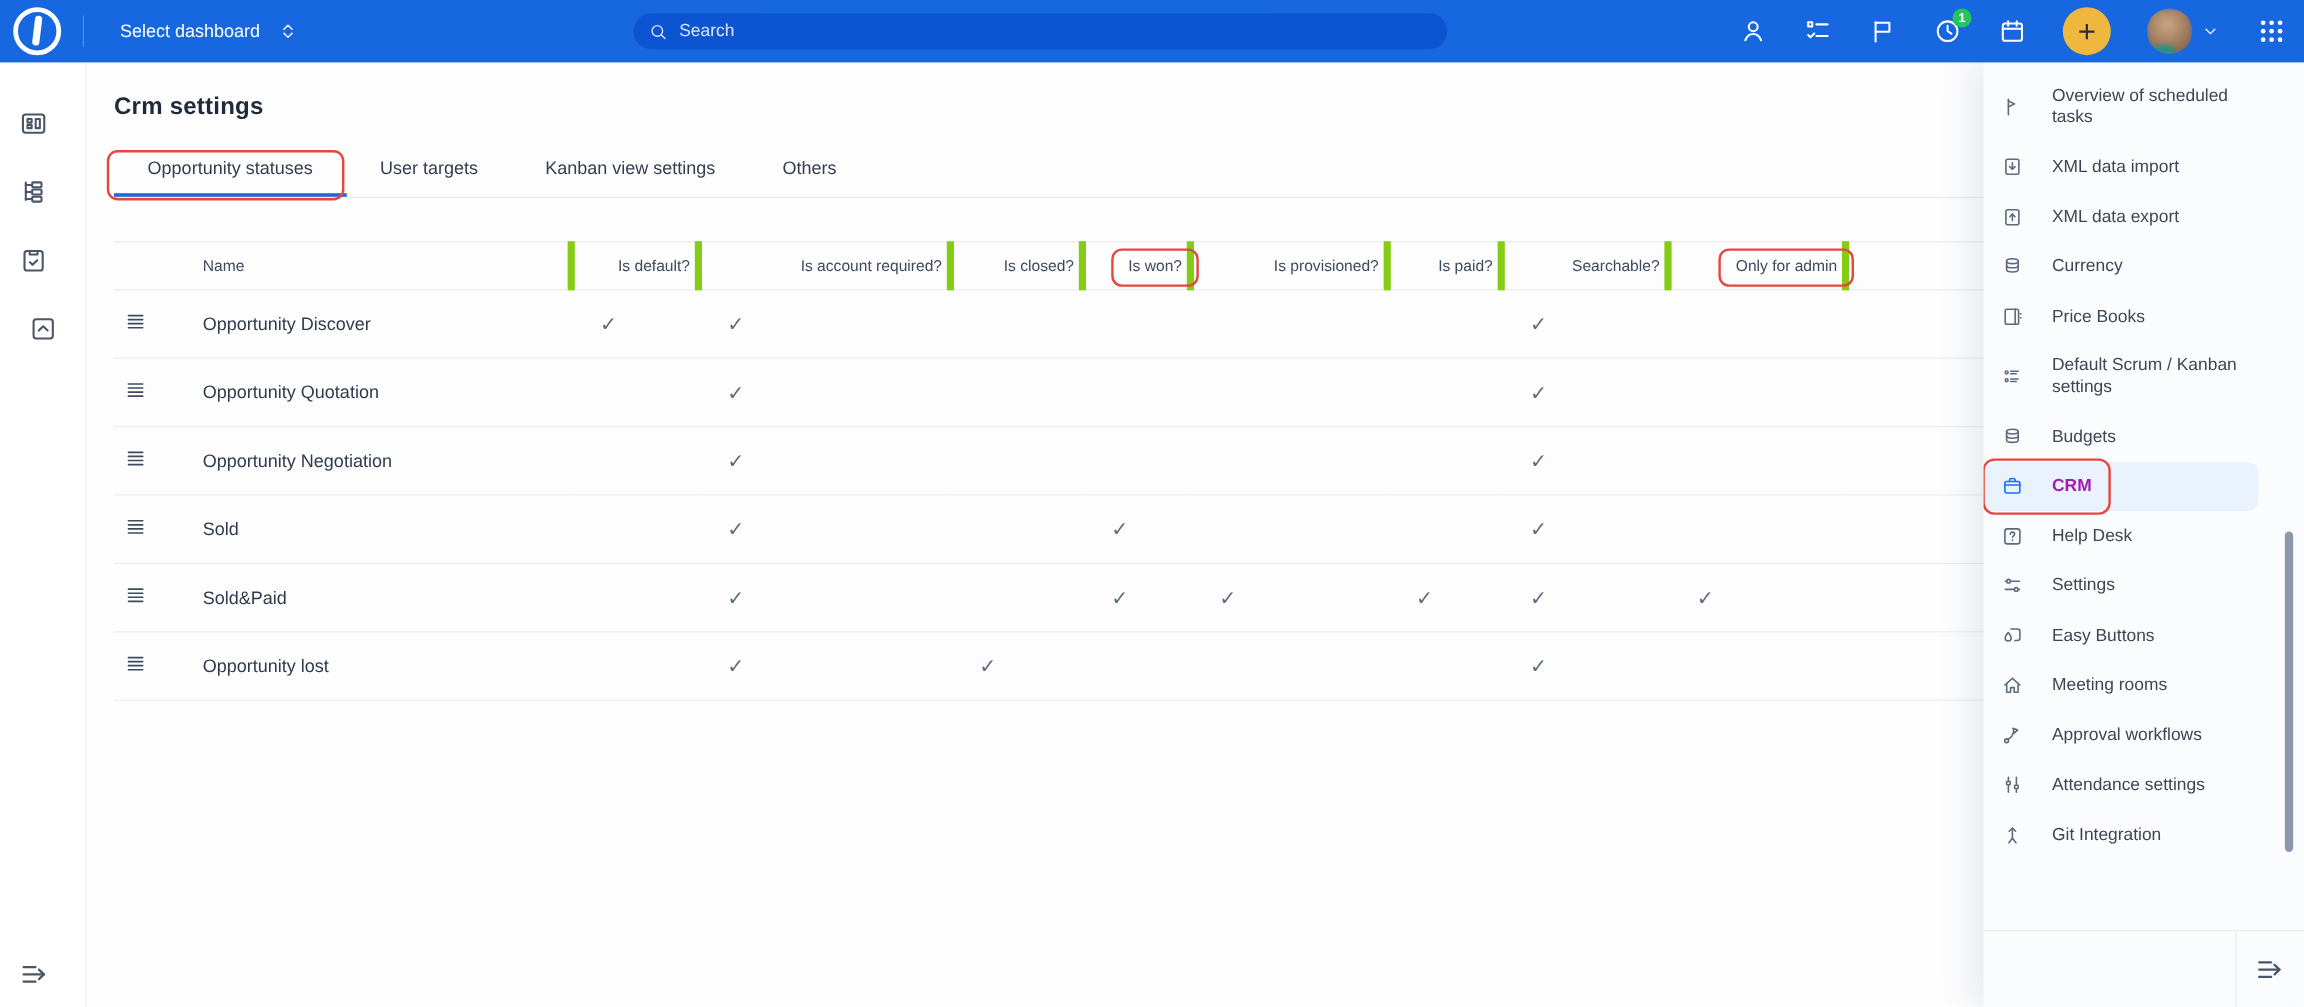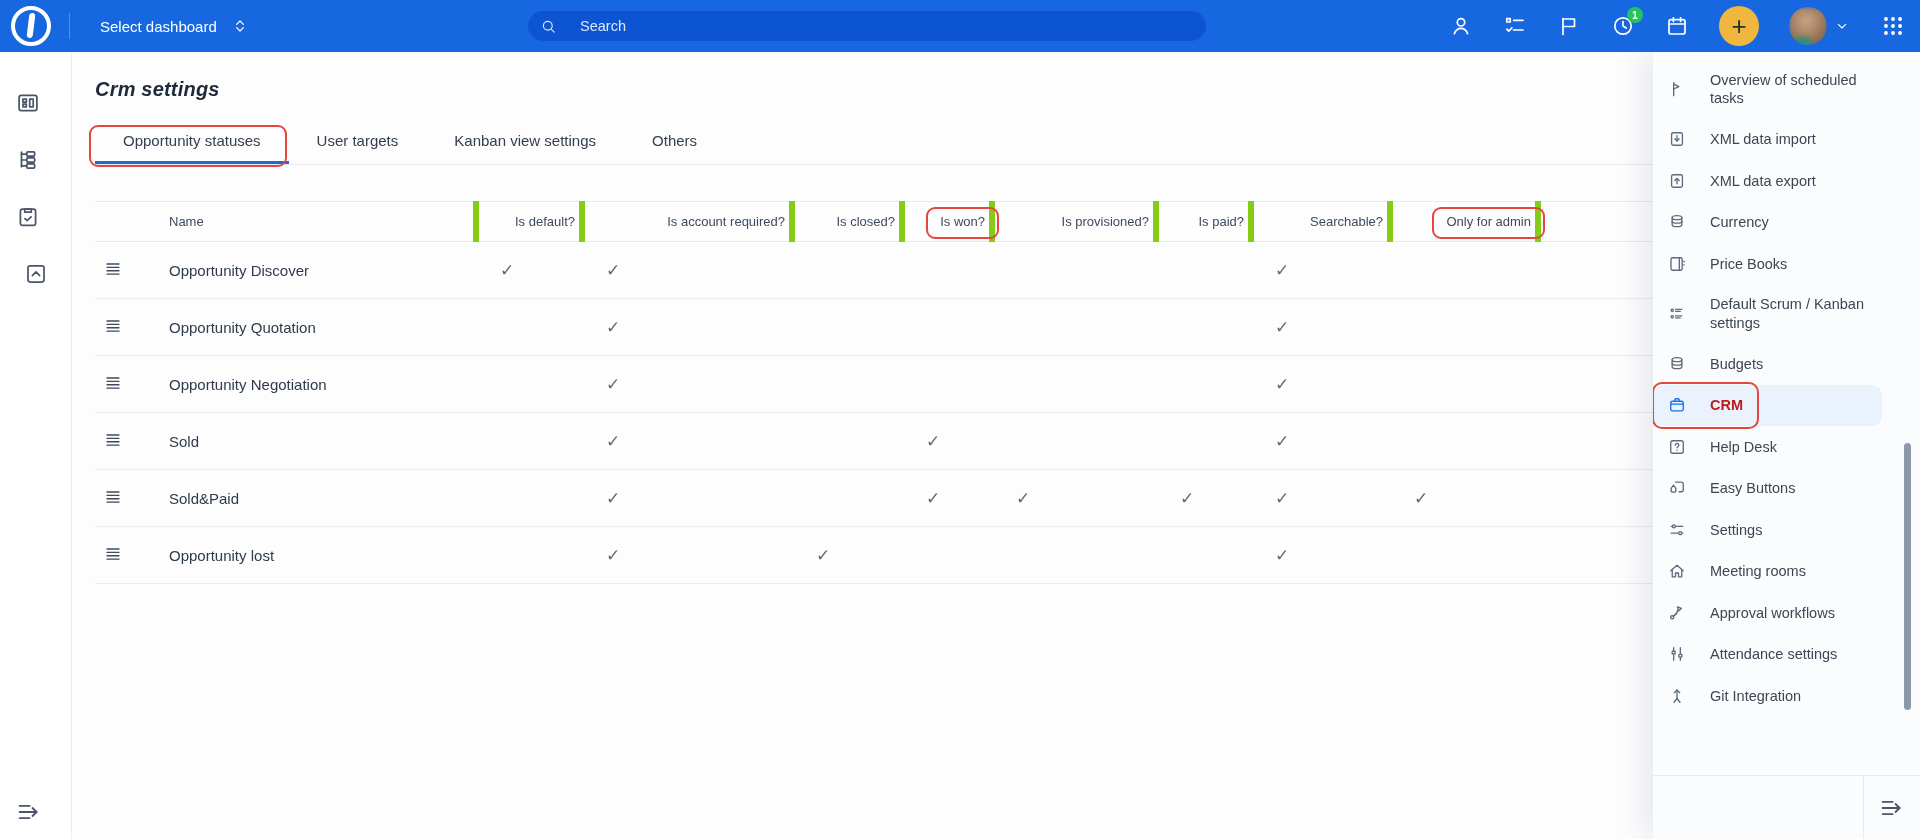--- a/index.html
+++ b/index.html
@@ -11,21 +11,21 @@
   .icon svg { width:100%; height:100%; fill:none; stroke:currentColor; stroke-width:1.6; stroke-linecap:round; stroke-linejoin:round; }
   .icon.fill svg { fill:currentColor; stroke:none; }
 
   
   .topbar { position:absolute; top:0; left:0; width:1920px; height:52px; background:#1667e0; display:flex; align-items:center; z-index:40; }
   .logo { width:40px; height:40px; margin-left:11px; border:4.5px solid #fff; border-radius:50%; position:relative; }
   .logo::after { content:""; position:absolute; left:13px; top:3px; width:5.5px; height:25px; background:#fff; border-radius:3px; transform:rotate(7deg); }
   .tb-divider { width:1px; height:26px; background:rgba(255,255,255,.28); margin-left:18px; }
   .select-dash { display:flex; align-items:center; gap:14px; margin-left:30px; color:#fff; font-size:15px; cursor:pointer; }
   .select-dash .icon { width:18px; height:22px; color:#fff; }
-  .searchbar { position:absolute; left:528px; top:11px; width:678px; height:30px; background:#0d54d2; border-radius:15px; display:flex; align-items:center; padding:6px 12px; gap:23px; }
+  .searchbar { position:absolute; left:528px; top:11px; width:678px; height:30px; background:#0d54d2; border-radius:15px; display:flex; align-items:center; padding:6px 12px; gap:9px; }
   .searchbar .icon { width:17px; height:17px; color:#dbe7ff; }
   .searchbar input { background:transparent; border:none; outline:none; color:#eef4ff; font-size:14.5px; width:560px; font-family:"Liberation Sans",sans-serif; }
   .searchbar input::placeholder { color:#dbe7ff; opacity:1; }
   .tb-right { position:absolute; right:14px; top:0; height:52px; display:flex; align-items:center; gap:30px; }
   .tb-btn { width:24px; height:24px; color:#fff; position:relative; cursor:pointer; }
   .tb-btn svg { stroke-width:1.7; }
   .badge { position:absolute; top:-7px; right:-8px; min-width:16px; height:16px; background:#22c55e; border-radius:8px; color:#fff; font-size:10.5px; font-weight:bold; display:flex; align-items:center; justify-content:center; padding:0 4px; }
   .plus-btn { width:40px; height:40px; border-radius:50%; background:#efb73e; color:#2b2f36; display:flex; align-items:center; justify-content:center; font-size:26px; font-weight:400; cursor:pointer; line-height:1; }
   .avatar-wrap { display:flex; align-items:center; gap:7px; cursor:pointer; }
   .avatar { width:38px; height:38px; border-radius:50%; overflow:hidden; position:relative; }
@@ -37,21 +37,21 @@
   
   .left-sidebar { position:absolute; top:52px; left:0; width:72px; height:787px; background:#fff; border-right:1px solid #ededf1; z-index:10; }
   .sb-item { height:57px; display:flex; align-items:center; justify-content:center; gap:5px; cursor:pointer; }
   .sb-list { padding-top:22px; }
   .sb-item .main-ic { width:26px; height:26px; color:#4a5568; }
   .sb-item .chev { width:10px; height:10px; color:#8a93a3; }
   .sb-expand { position:absolute; left:15px; bottom:13px; width:28px; height:28px; color:#4a5568; cursor:pointer; }
 
   
   .content { position:absolute; top:52px; left:72px; width:1848px; height:787px; background:#fdfdfe; padding-left:23px; }
-  .page-title { font-size:20px; font-weight:700; color:#1e2a3a; margin-top:26px; letter-spacing:.2px;font-style:italic; }
+  .page-title { font-size:20px; font-weight:700; color:#1e2a3a; margin-top:26px; letter-spacing:.2px; }
   .tabs-row { margin-top:25px; display:flex; border-bottom:1px solid #e9ebee; padding-right:24px; }
   .tab { position:relative; padding:6px 28px 15px; font-size:15px; color:#333e50; background:none; border:none; cursor:pointer; font-family:"Liberation Sans",sans-serif; }
   .tab.active { border-bottom:3px solid #1e6ad1; padding-bottom:12px; }
   .red-annot { position:relative; }
   .red-annot::after { content:""; position:absolute; pointer-events:none; border:2.5px solid #e5473d; border-radius:9px; inset:-5px -10px -8px -10px; }
   .tab.red-annot::after { inset:-1px 2px -6px -6px; }
 
   
   .status-table { border-collapse:collapse; table-layout:fixed; width:1790px; margin-top:36px; }
   .status-table th { height:40px; font-size:13px; font-weight:400; color:#3e4a5f; text-align:center; border-top:1px solid #e8ebee; border-bottom:1px solid #e8ebee; white-space:nowrap; }
@@ -69,21 +69,21 @@
   .drag-handle svg { stroke-width:1.5; }
   .td-name { padding-left:4px; }
   .td-check { padding-left:24px; }
   .check { color:#5d6b7c; font-size:17px; }
 
   
   .right-panel { position:absolute; top:52px; right:0; width:267px; height:787px; background:#fbfcfd; box-shadow:-10px 0 28px rgba(30,45,70,.10); z-index:30; display:flex; flex-direction:column; }
   .menu-list { list-style:none; padding-top:8px; flex:1; overflow:hidden; }
   .menu-item { display:flex; align-items:center; gap:23px; padding:10.75px 26px 10.75px 14px; font-size:14.5px; line-height:18.5px; color:#3d4654; cursor:pointer; position:relative; }
   .menu-item .icon { width:20px; height:20px; color:#5d6b7e; }
-  .menu-item.active { background:#e9f2fd; border-radius:10px; margin-right:38px; padding-right:16px; color:#b91c1c; font-weight:700; }
+  .menu-item.active { background:#e9f2fd; border-radius:10px; margin-right:38px; padding-right:16px; color:#a21caf; font-weight:700; }
   .menu-item.active .icon { color:#1a6fe8; }
   .menu-item.red-annot::after { inset:-3px auto -3px -1px; width:103px; border-radius:10px; }
   .panel-footer { height:64px; border-top:1px solid #e7eaee; position:relative; }
   .panel-footer .v-div { position:absolute; left:210px; top:0; bottom:0; width:1px; background:#e7eaee; }
   .panel-collapse { position:absolute; right:14px; top:18px; width:28px; height:28px; color:#4a5568; cursor:pointer; }
 
   
   .scroll-thumb { position:absolute; right:9px; top:443px; width:7px; height:267px; background:#8b99ab; border-radius:4px; z-index:50; cursor:pointer; }
 </style>
 </head>
@@ -474,42 +474,42 @@
             <path d="M9.9 9.8c0-1.2 1-2.1 2.2-2.1s2.1.9 2.1 2c0 1.6-2.1 1.7-2.1 3.2"></path>
             <path d="M12.1 15.7v.3"></path>
           </svg>
         </span>
     <span class="label">Help Desk</span>
   </li>
 
   <li class="menu-item">
     <span class="icon">
           <svg viewBox="0 0 24 24">
-            <path d="M10.5 5h6.5a2.5 2.5 0 0 1 2.5 2.5V14a2.5 2.5 0 0 1-2.5 2.5h-2.6"></path>
-            <path d="M7.8 8.5c2 2.3 3 3.9 3 5.5a3 3 0 1 1-6 0c0-1.6 1-3.2 3-5.5z"></path>
-          </svg>
-        </span>
-    <span class="label">Easy Buttons</span>
-  </li>
-
-  <li class="menu-item">
-    <span class="icon">
-          <svg viewBox="0 0 24 24">
             <circle cx="8.2" cy="7.6" r="1.8"></circle>
             <path d="M10.8 7.6H19M5 7.6h.4"></path>
             <circle cx="15.8" cy="15.8" r="1.8"></circle>
             <path d="M5 15.8h8.2M18.4 15.8h.6"></path>
           </svg>
         </span>
     <span class="label">Settings</span>
   </li>
 
   <li class="menu-item">
     <span class="icon">
           <svg viewBox="0 0 24 24">
+            <path d="M10.5 5h6.5a2.5 2.5 0 0 1 2.5 2.5V14a2.5 2.5 0 0 1-2.5 2.5h-2.6"></path>
+            <path d="M7.8 8.5c2 2.3 3 3.9 3 5.5a3 3 0 1 1-6 0c0-1.6 1-3.2 3-5.5z"></path>
+          </svg>
+        </span>
+    <span class="label">Easy Buttons</span>
+  </li>
+
+  <li class="menu-item">
+    <span class="icon">
+          <svg viewBox="0 0 24 24">
             <path d="M4.5 11.8L12 5.2l7.5 6.6"></path>
             <path d="M6.3 10.2V19h3.9v-4.6h3.6V19h3.9v-8.8"></path>
           </svg>
         </span>
     <span class="label">Meeting rooms</span>
   </li>
 
 
   <li class="menu-item">
     <span class="icon">

